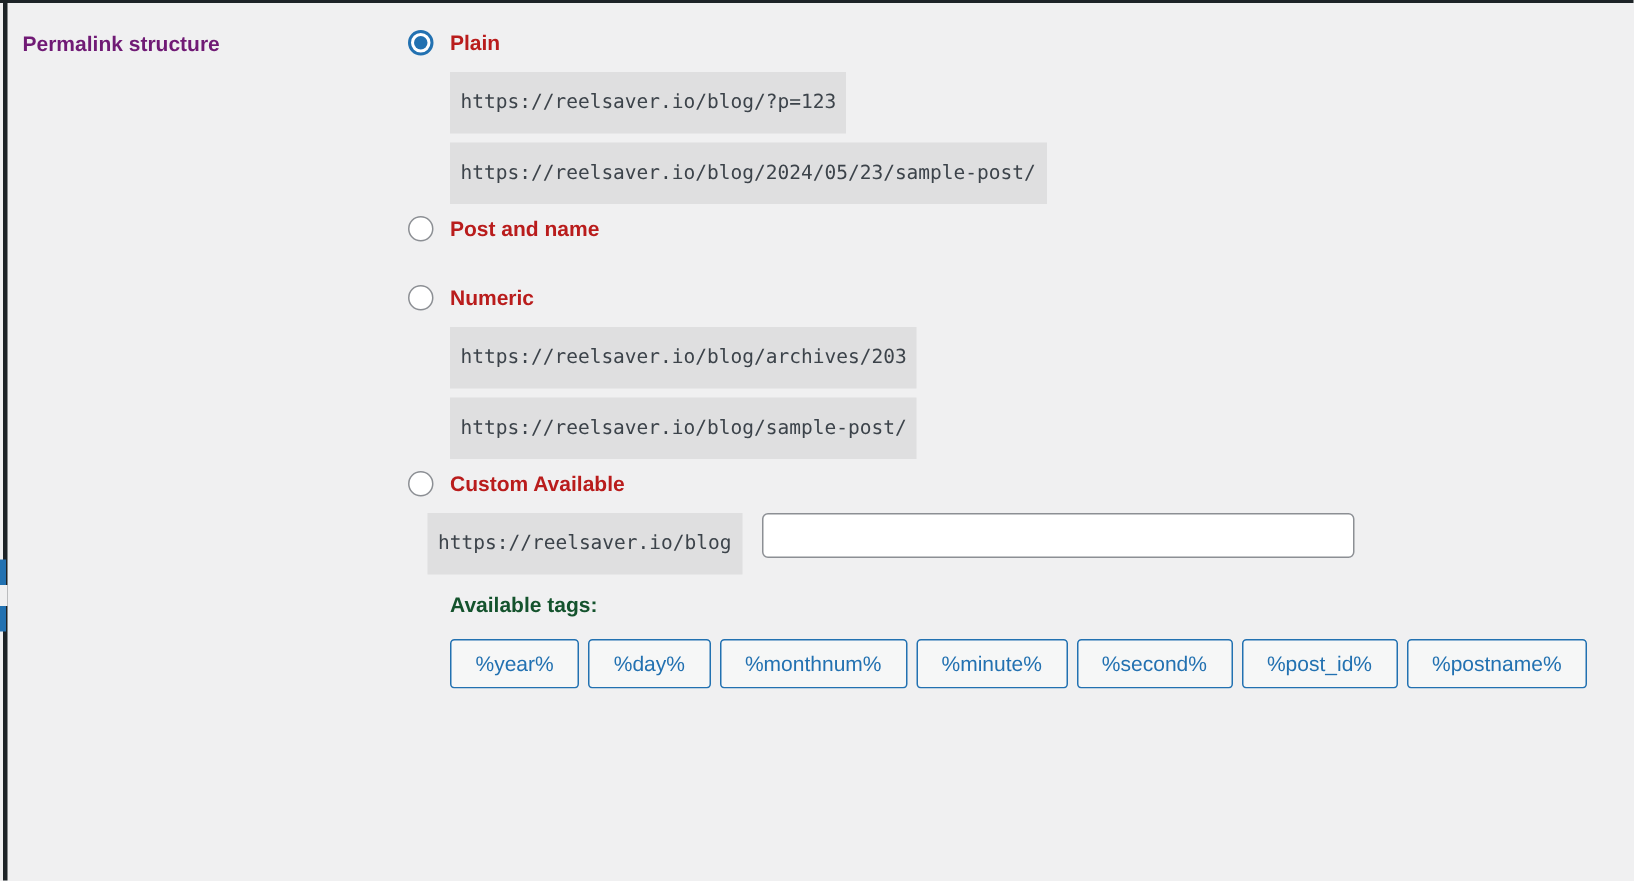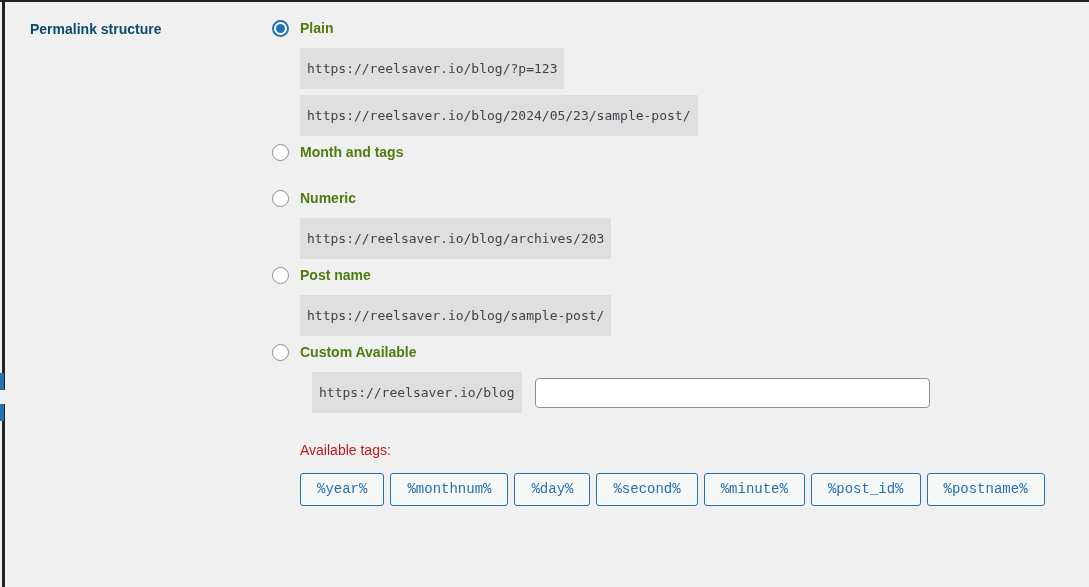--- a/index.html
+++ b/index.html
@@ -14,29 +14,29 @@
   }
 
   
   .edge-top   { position: absolute; top: 0; left: 0; right: 0; height: 2px; background: #1d2327; }
   .edge-left  { position: absolute; left: 2px; width: 3px; top: 0; bottom: 0; background: #1d2327; }
   .edge-gap   { position: absolute; left: 2px; width: 3px; top: 390px; height: 14px; background: #f0f0f1; }
   .edge-blue1 { position: absolute; left: 0; width: 4px; top: 373px; height: 17px; background: #2271b1; }
   .edge-blue2 { position: absolute; left: 0; width: 4px; top: 404px; height: 17px; background: #2271b1; }
 
   .label-col {
-    position: absolute; left: 30px; top: 20px; width: 230px;
-    font-size: 14px; font-weight: 600; color: #0c4a6e; line-height: 1.3;
+    position: absolute; left: 15px; top: 20px; width: 230px;
+    font-size: 14px; font-weight: 600; color: #701a75; line-height: 1.3;
   }
 
   .content-col { position: absolute; left: 272px; top: 18px; right: 0; }
 
   .perm-option { margin-bottom: 26px; }
   .radio-row { display: flex; align-items: center; gap: 11px; height: 20px; cursor: pointer; }
-  .radio-label { font-size: 14px; font-weight: 600; color: #4d7c0f; }
+  .radio-label { font-size: 14px; font-weight: 600; color: #b91c1c; }
 
   .wp-radio {
     appearance: none; -webkit-appearance: none;
     width: 17px; height: 17px; flex: none;
     border: 1px solid #8c8f94; border-radius: 50%;
     background: #fff; margin: 0; cursor: pointer;
   }
   .wp-radio:checked { border: 2px solid #2271b1; }
   .wp-radio:checked::before {
     content: ""; display: block;
@@ -47,36 +47,36 @@
   .code-line { margin: 10px 0 0 28px; height: 21px; }
   code.perma-code {
     display: inline-block;
     font-family: "DejaVu Sans Mono", monospace;
     font-size: 13px; line-height: 15px;
     color: #3c434a;
     background: rgba(0,0,0,.07);
     padding: 13px 7px;
   }
 
-  .custom-row { display: flex; align-items: center; margin: 10px 0 0 40px; }
+  .custom-row { display: flex; align-items: flex-start; margin: 10px 0 0 13px; }
   .custom-input {
     margin-left: 13px; width: 395px; height: 30px;
     border: 1px solid #8c8f94; border-radius: 4px;
     background: #fff; font-size: 14px; padding: 0 8px;
     font-family: "Liberation Sans", sans-serif;
     color: #2c3338; outline: none;
   }
 
-  .available-tags-label { margin: 29px 0 0 28px; font-size: 14px; font-weight: 400; color: #b91c1c; }
+  .available-tags-label { margin: 12px 0 0 28px; font-size: 14px; font-weight: 700; color: #14532d; }
 
   .tags-clip { margin: 15px 0 0 28px; width: 786px; overflow: hidden; }
   .tags-row { display: flex; gap: 6px; flex-wrap: nowrap; width: max-content; }
   .tag-btn {
     flex: none;
-    font-family: Liberation Mono, monospace;
+    font-family: Liberation Sans, sans-serif;
     font-size: 14px; color: #2271b1;
     background: #f6f7f7;
     border: 1px solid #2271b1; border-radius: 3px;
     padding: 7px 16px; line-height: 1.2;
     cursor: pointer; white-space: nowrap;
   }
 </style>
 </head>
 <body>
 
@@ -102,61 +102,57 @@
 
   <div class="perm-option">
     <div class="code-line">
       <code class="perma-code">https://reelsaver.io/blog/2024/05/23/sample-post/</code>
     </div>
   </div>
 
   <div class="perm-option">
     <label class="radio-row">
       <input type="radio" name="permalink" class="wp-radio" style="">
-      <span class="radio-label">Month and tags</span>
+      <span class="radio-label">Post and name</span>
     </label>
   </div>
 
   <div class="perm-option">
     <label class="radio-row">
       <input type="radio" name="permalink" class="wp-radio" style="">
       <span class="radio-label">Numeric</span>
     </label>
     <div class="code-line">
       <code class="perma-code">https://reelsaver.io/blog/archives/203</code>
     </div>
   </div>
 
   <div class="perm-option">
-    <label class="radio-row">
-      <input type="radio" name="permalink" class="wp-radio" style="">
-      <span class="radio-label">Post name</span>
-    </label>
     <div class="code-line">
       <code class="perma-code">https://reelsaver.io/blog/sample-post/</code>
     </div>
   </div>
 
   <div class="perm-option" style="margin-bottom:0;">
     <label class="radio-row">
       <input type="radio" name="permalink" class="wp-radio" style="">
       <span class="radio-label">Custom Available</span>
     </label>
     <div class="custom-row">
       <code class="perma-code">https://reelsaver.io/blog</code>
       <input type="text" class="custom-input" value="" style="">
     </div>
     <div class="available-tags-label">Available tags:</div>
     <div class="tags-clip">
       <div class="tags-row">
         <button class="tag-btn">%year%</button>
+        <button class="tag-btn">%day%</button>
         <button class="tag-btn">%monthnum%</button>
-        <button class="tag-btn">%day%</button>
+        <button class="tag-btn">%minute%</button>
         <button class="tag-btn">%second%</button>
-        <button class="tag-btn">%minute%</button>
         <button class="tag-btn">%post_id%</button>
         <button class="tag-btn">%postname%</button>
 
       </div>
     </div>
   </div>
 
 </div>
 
 </body></html>

